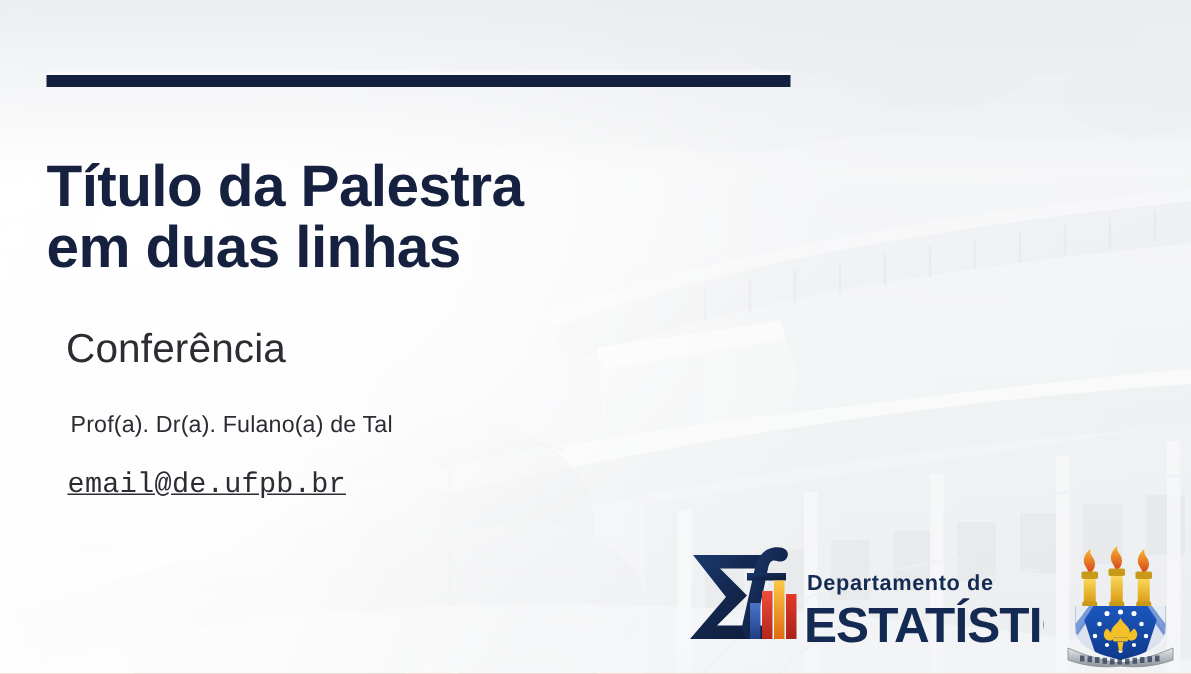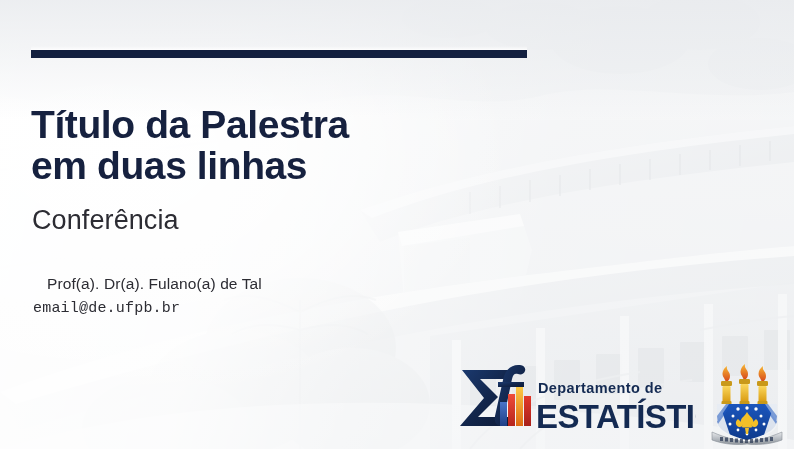--- a/index.html
+++ b/index.html
@@ -73,44 +73,45 @@
     font-weight:bold;
     line-height:1.06;
     letter-spacing:-0.4px;
     color:#16213f;
     white-space:pre-line;
   }
   .subtitle{
     position:absolute;
     left:32px;
     top:205px;
-    margin:0;
+    margin:12px;
     font-size:27px;
     font-weight:normal;
     color:#2c2c33;
     letter-spacing:0.1px;
   }
   .presenter{
     position:absolute;
     left:47px;
     top:275px;
     margin:0;
     font-size:15.5px;
     color:#2c2c33;
     letter-spacing:0.1px;
     text-align:center;
   }
   .mono{
     position:absolute;
     left:33px;
-    margin:0;
+    margin:12px;
     font-family:"Liberation Mono","DejaVu Sans Mono",monospace;
-    font-size:15px;
+    font-size:19px;
     color:#2c2c33;
     letter-spacing:0.2px;
+    text-decoration:underline;
   }
   .email{top:300px;}
   .site{top:324px;}
 
   
   .de-logo{
     position:absolute;
     left:452px;
     top:360px;
     width:244px;

